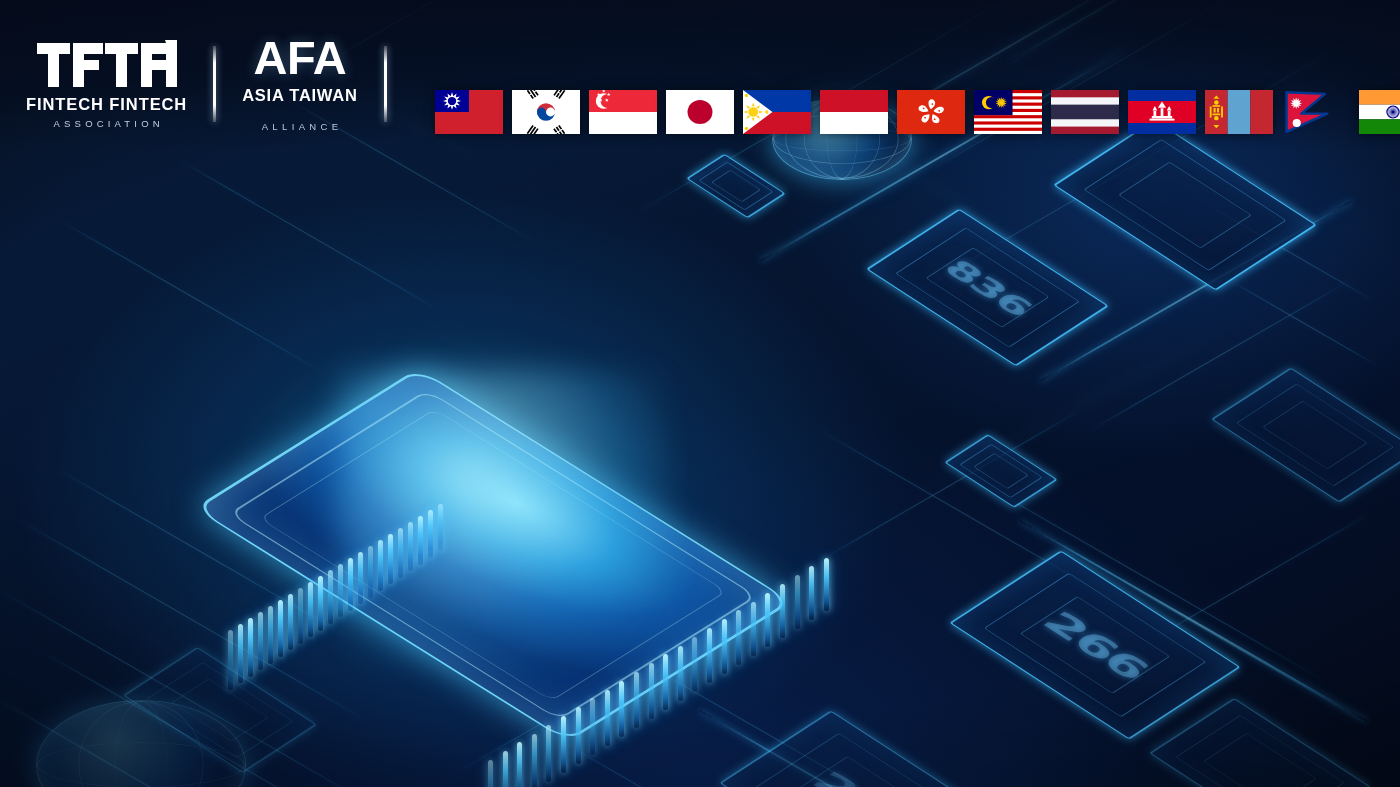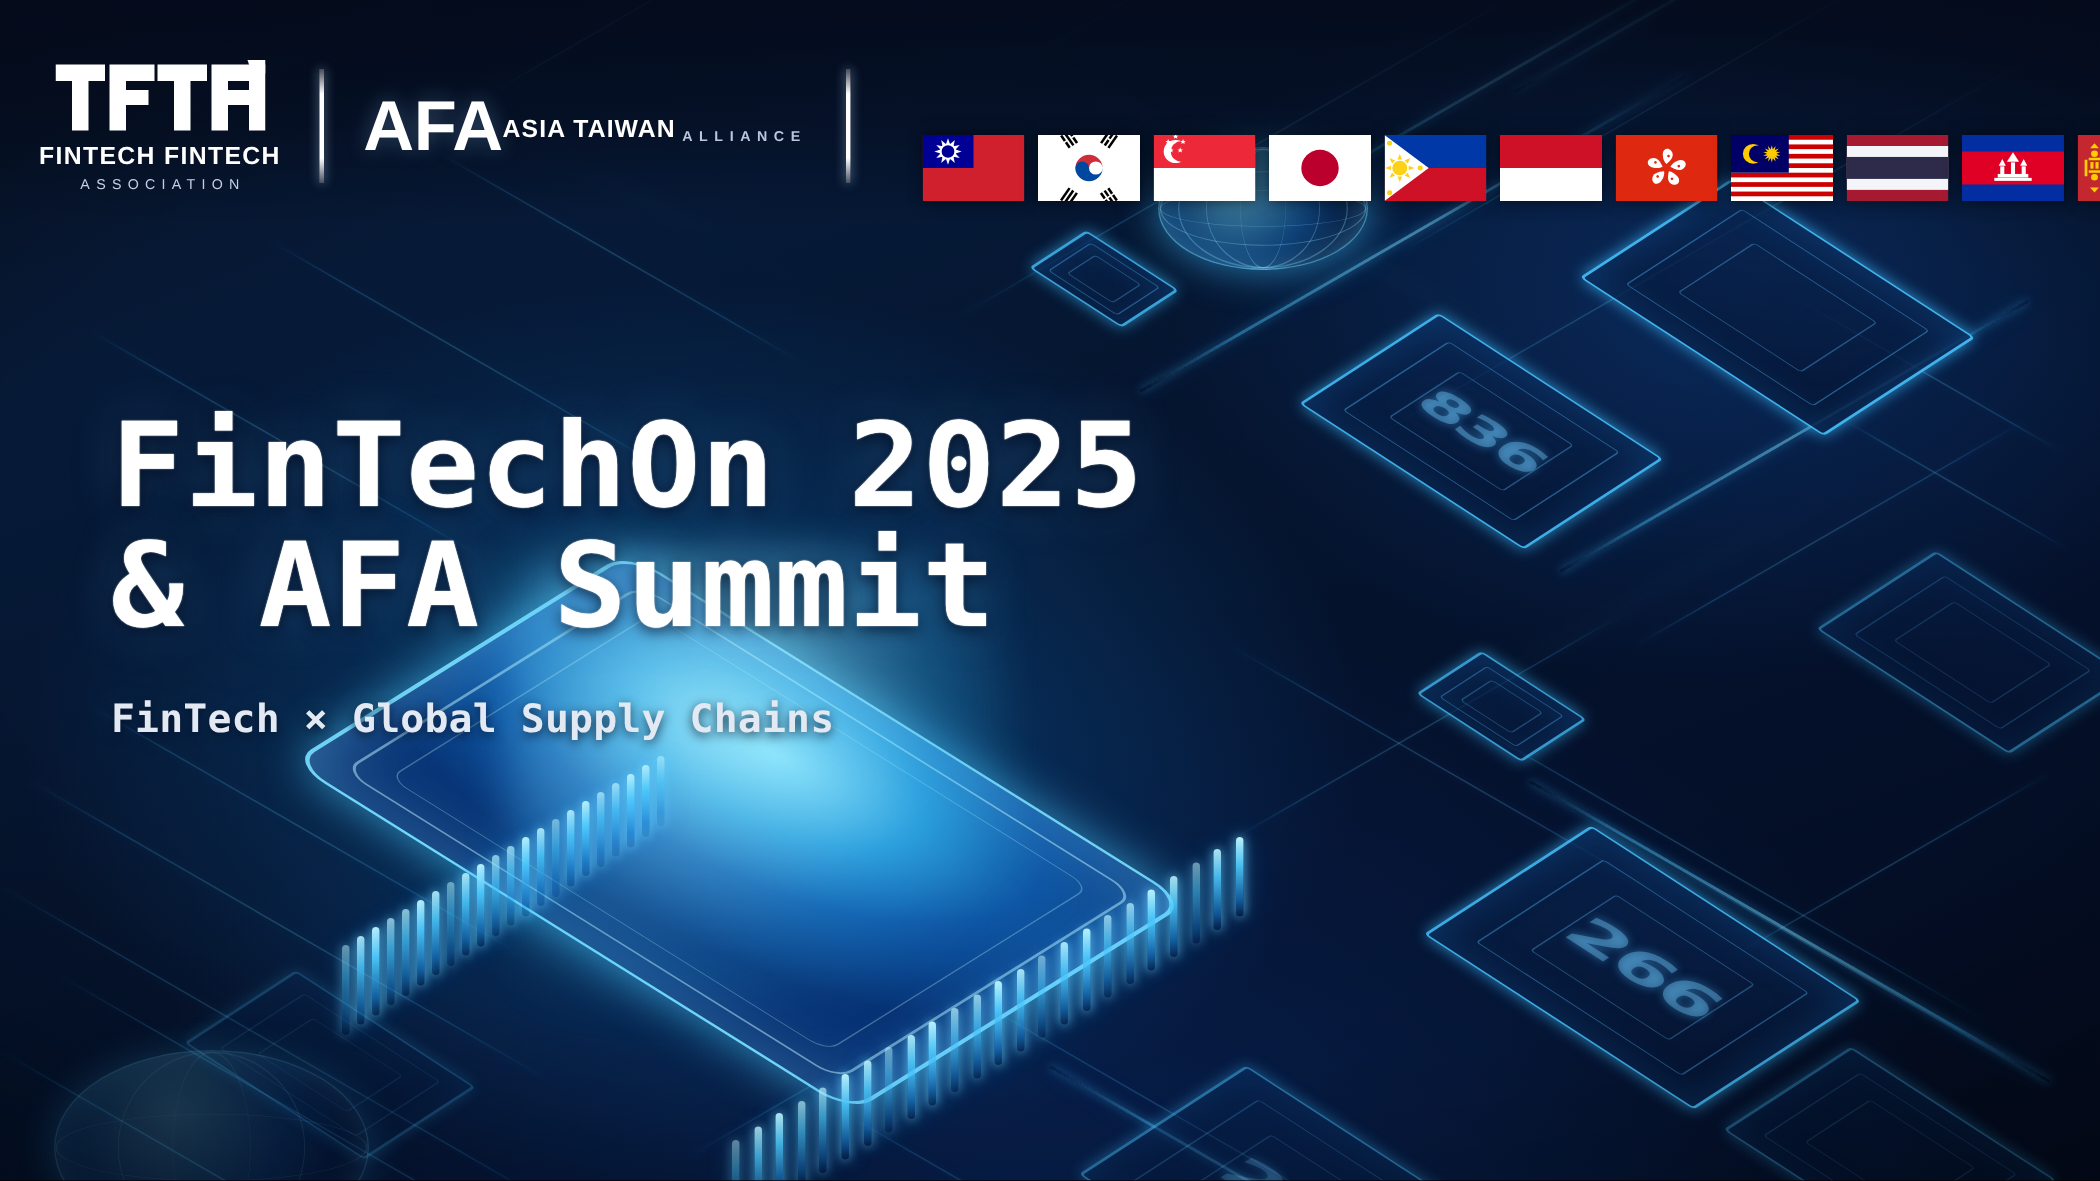--- a/index.html
+++ b/index.html
@@ -155,33 +155,33 @@
     color:#c3cfe0; font-size:9.5px; font-weight:400; letter-spacing:.44em;
     margin-top:4px; white-space:nowrap; text-indent:.44em;
   }
   .vdiv{
     width:3px; height:76px; margin:0 26px;
     background:linear-gradient(180deg, rgba(255,255,255,.25), #ffffff 22%, #ffffff 78%, rgba(255,255,255,.25));
     box-shadow:0 0 7px rgba(190,225,255,.55);
     align-self:center;
   }
   
-  .afa{ display:flex; flex-direction:row; align-items:center; }
+  .afa{ display:flex; flex-direction:column; align-items:center; }
   .afa-mark{
     color:#fff; font-size:47px; font-weight:700; letter-spacing:-.008em;
     line-height:.95;
     font-family:"Liberation Sans", sans-serif;
     text-shadow:0 0 14px rgba(150,210,255,.30);
   }
   .afa-sub1{
     color:#fff; font-size:16.5px; font-weight:700; letter-spacing:.045em;
     margin-top:5px; white-space:nowrap;
   }
   .afa-sub2{
-    color:#b9c7da; font-size:9.5px; font-weight:700; letter-spacing:.46em;
+    color:#b9c7da; font-size:9.5px; font-weight:400; letter-spacing:.46em;
     margin-top:16px; white-space:nowrap; text-indent:.46em;
   }
 
   
   .flags{
     display:flex; align-items:center; gap:9px;
     padding-top:56px; margin-left:22px;
   }
   .flag{
     width:68px; height:44px; position:relative; overflow:hidden;
@@ -676,19 +676,14 @@
                 <line x1="0" y1="0" x2="0" y2="-5.4" stroke-width="0.4" transform="rotate(300)"></line>
                 <line x1="0" y1="0" x2="0" y2="-5.4" stroke-width="0.4" transform="rotate(315)"></line>
                 <line x1="0" y1="0" x2="0" y2="-5.4" stroke-width="0.4" transform="rotate(330)"></line>
                 <line x1="0" y1="0" x2="0" y2="-5.4" stroke-width="0.4" transform="rotate(345)"></line>
               </g>
             </svg></div>
         </div>
     </div>
   </div>
 
-  <div class="hero">
-    <div class="title">FinTechOn 2025
-&amp; AFA Summit</div>
-    <div class="subtitle">FinTech × Global Supply Chains</div>
-  </div>
 
 </div>
 
 </body></html>

